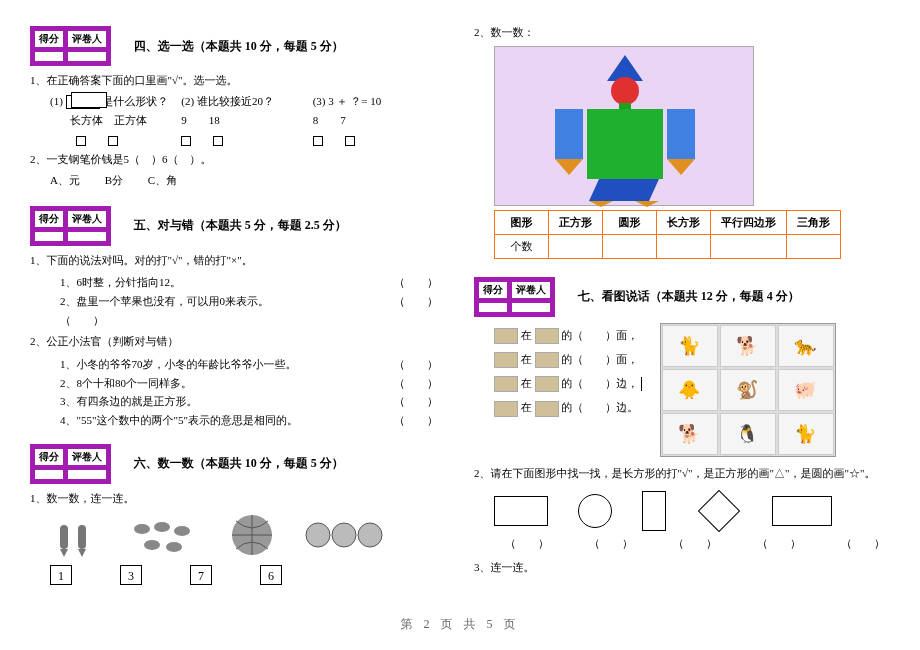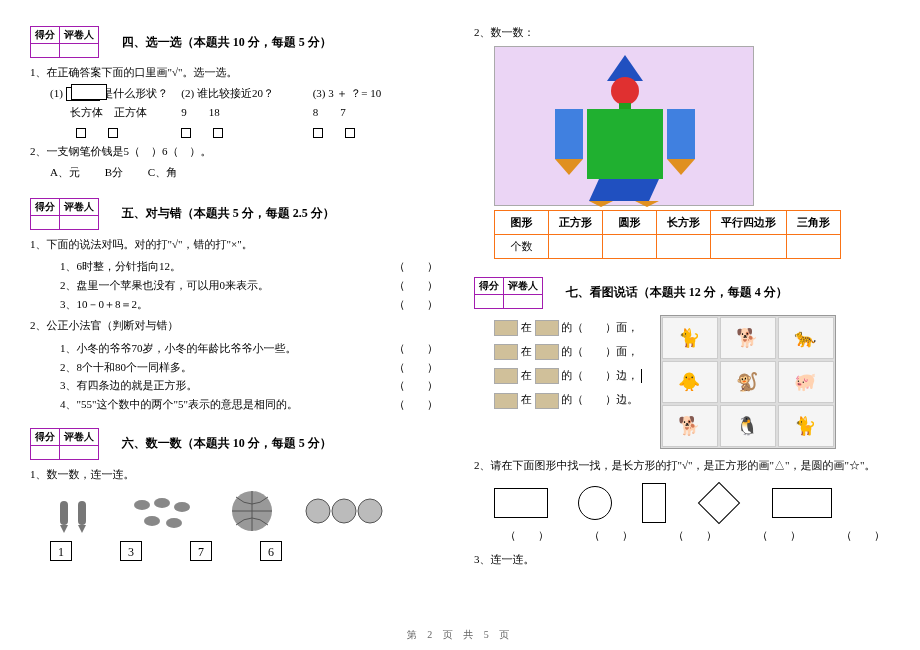--- a/index.html
+++ b/index.html
@@ -21,21 +21,21 @@
   .col {
     flex: 1;
     position: relative;
   }
   .score-box {
     display: inline-block;
     border-collapse: collapse;
     vertical-align: middle;
   }
   .score-box td, .score-box th {
-    border: 1px solid #a21caf;
+    border: 5px solid #a21caf;
     font-size: 10px;
     padding: 1px 4px;
     text-align: center;
     height: 14px;
     min-width: 28px;
   }
   .section-title {
     font-weight: bold;
     font-size: 12px;
     display: inline-block;
@@ -159,25 +159,25 @@
   .sq45 { width: 30px; height: 30px; border: 1.5px solid #000; transform: rotate(45deg); margin: 6px 8px; }
   .sqv { width: 24px; height: 40px; border: 1.5px solid #000; }
   .paren-row {
     display: flex;
     gap: 30px;
     margin-left: 26px;
   }
   .paren-row span { width: 54px; text-align: center; display: inline-block; }
   .footer {
     position: absolute;
-    bottom: 8px;
+    bottom: 17px;
     width: 100%;
     left: 0;
     text-align: center;
-    font-size: 10px;
+    font-size: 12px;
     color: #666;
     letter-spacing: 4px;
   }
   .cuboid {
     display: inline-block;
     width: 34px; height: 14px;
     border: 1px solid #000;
     position: relative;
     vertical-align: middle;
   }
@@ -262,21 +262,20 @@
     <div class="q">1、下面的说法对吗。对的打"√"，错的打"×"。</div>
     <div class="tf-row">
         <div class="txt">1、6时整，分针指向12。</div>
         <div class="pr">（　　）</div>
       </div>
     <div class="tf-row">
         <div class="txt">2、盘里一个苹果也没有，可以用0来表示。</div>
         <div class="pr">（　　）</div>
       </div>
     <div class="tf-row">
-        <div class="txt">3、10－0＋8＝2。</div>
         <div class="pr">（　　）</div>
       </div>
     <div class="q">2、公正小法官（判断对与错）</div>
     <div class="tf-row">
         <div class="txt">1、小冬的爷爷70岁，小冬的年龄比爷爷小一些。</div>
         <div class="pr">（　　）</div>
       </div>
     <div class="tf-row">
         <div class="txt">2、8个十和80个一同样多。</div>
         <div class="pr">（　　）</div>

